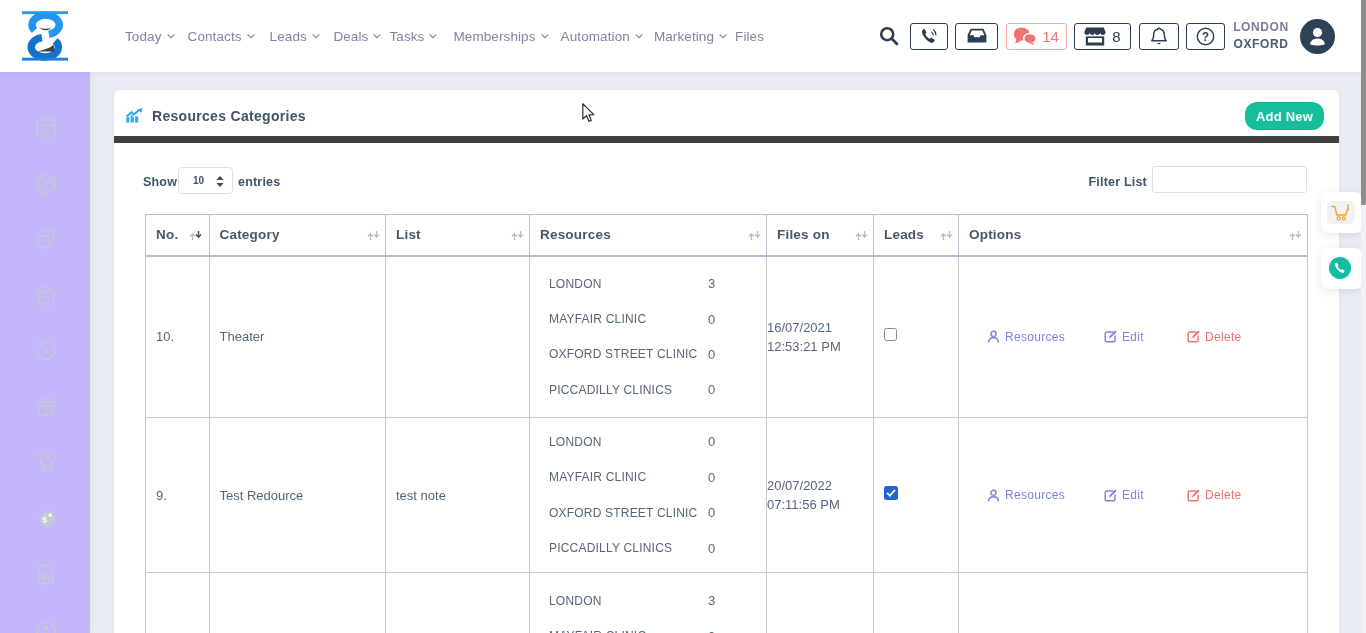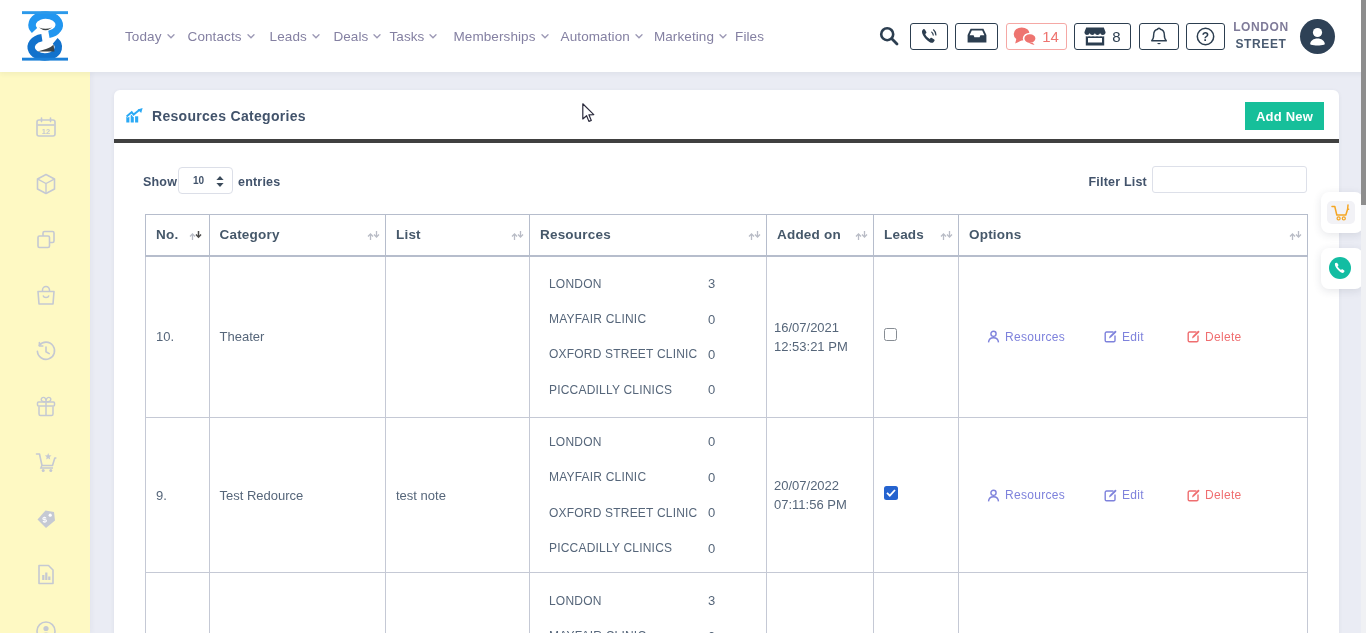--- a/index.html
+++ b/index.html
@@ -11,29 +11,29 @@
 .logo { position:absolute; left:22px; top:10px; }
 .menu { position:absolute; left:125px; top:0; height:72px; display:flex; align-items:center; }
 .menu .mi { display:flex; align-items:center; margin-right:14px; color:#8480a2; font-size:13.5px; letter-spacing:0.1px; }
 .menu .mi svg { margin-left:5px; }
 .nav-right { position:absolute; right:0; top:0; height:72px; display:flex; align-items:center; }
 .nbtn { height:27px; border:1.5px solid #2c3e50; border-radius:3px; display:flex; align-items:center; justify-content:center; margin-right:7.5px; background:#fff; }
 .nbtn.pink { border-color:#f5a8a5; }
 .srch { margin-right:11px; display:flex; }
 
 
-.sidebar { position:absolute; left:0; top:72px; width:90px; height:561px; background:#fef9c3; z-index:10; box-shadow:2px 0 5px rgba(40,50,70,0.04); }
+.sidebar { position:absolute; left:0; top:72px; width:90px; height:561px; background:#c4b5fd; z-index:10; box-shadow:2px 0 5px rgba(40,50,70,0.04); }
 .sidebar .si { position:absolute; left:35px; }
 
 
 .card { position:absolute; left:114px; top:90px; width:1225px; height:560px; background:#fff; border-radius:6px; box-shadow:0 1px 4px rgba(40,50,70,0.07); }
-.card-head { position:relative; height:53px; border-bottom:4px solid #404040; }
+.card-head { position:relative; height:53px; border-bottom:7px solid #404040; }
 .card-title { position:absolute; left:38px; top:18px; font-size:14px; font-weight:bold; color:#42536b; letter-spacing:0.3px; }
 .chart-ic { position:absolute; left:12px; top:18px; }
-.addnew { position:absolute; right:15px; top:12px; width:79px; height:28px; background:#16bf9a; color:#fff; border-radius:0; font-size:13px; font-weight:bold; display:flex; align-items:center; justify-content:center; letter-spacing:0.2px; }
+.addnew { position:absolute; right:15px; top:12px; width:79px; height:28px; background:#16bf9a; color:#fff; border-radius:12px; font-size:13px; font-weight:bold; display:flex; align-items:center; justify-content:center; letter-spacing:0.2px; }
 
 .controls { position:absolute; left:0; top:53px; width:1225px; height:70px; }
 .show-lbl { position:absolute; left:29px; top:32px; font-size:12.5px; font-weight:bold; color:#42536b; letter-spacing:0.2px; }
 .sel { position:absolute; left:64px; top:24px; width:55px; height:27px; border:1px solid #dcdfe8; border-radius:4px; background:#fff; }
 .sel .v { position:absolute; left:14px; top:7px; font-size:10px; font-weight:bold; color:#42536b; }
 .sel svg { position:absolute; right:8px; top:8px; }
 .entries-lbl { position:absolute; left:124px; top:32px; font-size:12.5px; font-weight:bold; color:#42536b; letter-spacing:0.2px; }
 .flt-lbl { position:absolute; right:192px; top:32px; font-size:12.5px; font-weight:bold; color:#42536b; letter-spacing:0.2px; }
 .flt-inp { position:absolute; right:32px; top:23px; width:155px; height:27px; border:1px solid #dde0e9; border-radius:3px; background:#fff; }
 
@@ -45,21 +45,21 @@
 th .t { padding-left:10px; }
 .sort { position:absolute; right:5px; top:14px; }
 td { font-size:13px; color:#56667a; }
 .cpad { padding-left:10px; }
 tr.r1 { height:162px; }
 tr.r2 { height:155px; }
 tr.r3 { height:170px; }
 .rsrc { position:relative; height:35.4px; display:flex; align-items:center; }
 .rsrc .nm { margin-left:19px; font-size:12px; letter-spacing:0.2px; }
 .rsrc .ct { position:absolute; left:178px; font-size:13px; }
-.dt { padding-left:7px; line-height:19px; }
+.dt { padding-left:0; line-height:19px; }
 .cb { width:13px; height:13px; margin-left:10px; border:1.4px solid #878d94; border-radius:2.5px; background:#fff; position:relative; top:-2px; }
 .cb.on { border:none; background:#2563cf; width:14px; height:14px; }
 .cb.on svg { position:absolute; left:2px; top:3px; }
 .opts { position:relative; height:100%; }
 .lnk { position:absolute; top:50%; transform:translateY(-50%); display:flex; align-items:center; font-size:12px; letter-spacing:0.3px; }
 .lnk svg { margin-right:5px; }
 .purple { color:#7e82dc; }
 .red { color:#ef6e70; }
 
 
@@ -207,21 +207,21 @@
       </svg>
     </span>
     <span class="nbtn" style="width:39px; margin-right:8px;">
       <svg width="19" height="19" viewBox="0 0 19 19">
         <circle cx="9.5" cy="9.5" r="8.2" fill="none" stroke="#2c3e50" stroke-width="1.5"></circle>
         <text x="9.5" y="13.7" text-anchor="middle" font-family="Liberation Sans" font-size="12" font-weight="bold" fill="#2c3e50">?</text>
       </svg>
     </span>
     <span style="display:flex; flex-direction:column; align-items:center; width:56px; margin-right:11px; line-height:17.5px;">
       <span style="font-size:12px; font-weight:bold; letter-spacing:0.6px; color:#7f7b99;">LONDON</span>
-      <span style="font-size:12px; font-weight:bold; letter-spacing:0.6px; color:#4a5b71;">STREET</span>
+      <span style="font-size:12px; font-weight:bold; letter-spacing:0.6px; color:#4a5b71;">OXFORD</span>
     </span>
     <span style="width:35px; height:35px; border-radius:50%; background:#2e4156; position:relative; margin-right:31px;">
       <svg width="35" height="35" viewBox="0 0 35 35">
           <circle cx="17.5" cy="13.5" r="4.6" fill="#fff"></circle>
           <path d="M17.5 19.5 C21.5 19.5 24.3 21.8 24.8 24.6 A 1 1 0 0 1 24 25.8 C22.2 26.3 19.9 26.6 17.5 26.6 C15.1 26.6 12.8 26.3 11 25.8 A 1 1 0 0 1 10.2 24.6 C10.7 21.8 13.5 19.5 17.5 19.5 Z" fill="#fff"></path>
         </svg>
     </span>
   </div>
 </div>
 
@@ -289,21 +289,21 @@
               </svg>
           </th>
           <th><span class="t">Resources</span>
             <svg class="sort" width="13" height="13" viewBox="0 0 13 13">
                 <path d="M3.5 5 L3.5 11" stroke="#b9bcc6" stroke-width="1.3"></path>
                 <path d="M1 7.5 L3.5 5 L6 7.5" fill="none" stroke="#b9bcc6" stroke-width="1.3"></path>
                 <path d="M9.5 2 L9.5 8" stroke="#b9bcc6" stroke-width="1.3"></path>
                 <path d="M7 5.5 L9.5 8 L12 5.5" fill="none" stroke="#b9bcc6" stroke-width="1.3"></path>
               </svg>
           </th>
-          <th><span class="t">Added on</span>
+          <th><span class="t">Files on</span>
             <svg class="sort" width="13" height="13" viewBox="0 0 13 13">
                 <path d="M3.5 5 L3.5 11" stroke="#b9bcc6" stroke-width="1.3"></path>
                 <path d="M1 7.5 L3.5 5 L6 7.5" fill="none" stroke="#b9bcc6" stroke-width="1.3"></path>
                 <path d="M9.5 2 L9.5 8" stroke="#b9bcc6" stroke-width="1.3"></path>
                 <path d="M7 5.5 L9.5 8 L12 5.5" fill="none" stroke="#b9bcc6" stroke-width="1.3"></path>
               </svg>
           </th>
           <th><span class="t">Leads</span>
             <svg class="sort" width="13" height="13" viewBox="0 0 13 13">
                 <path d="M3.5 5 L3.5 11" stroke="#b9bcc6" stroke-width="1.3"></path>

